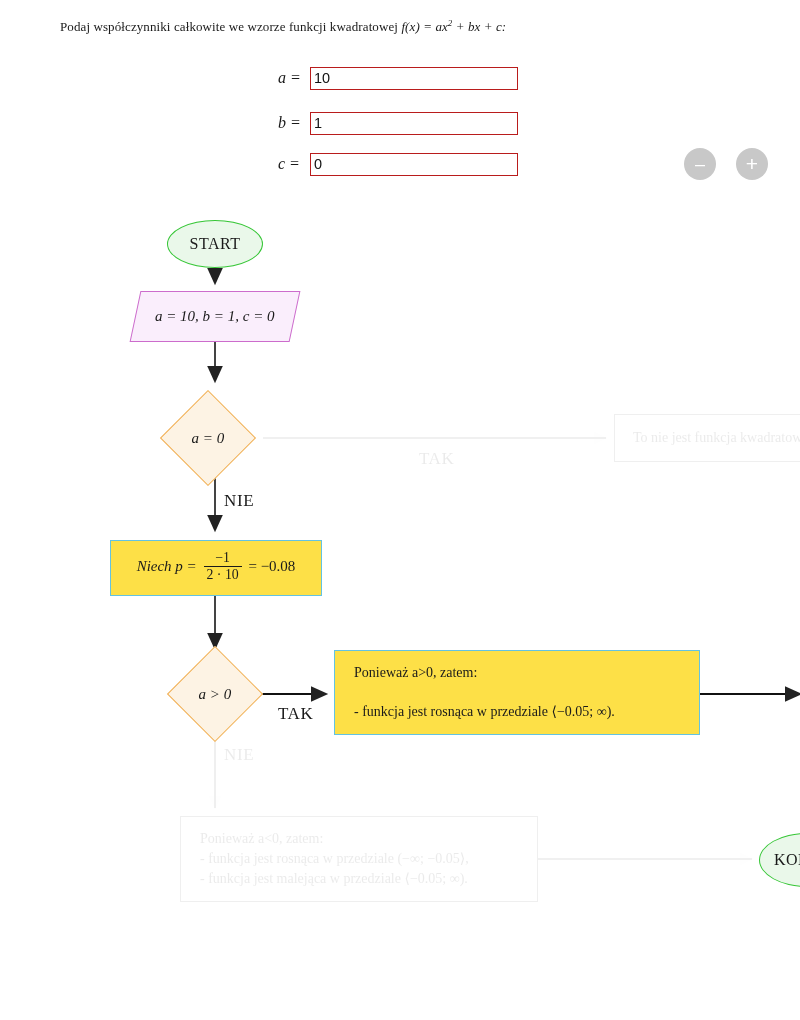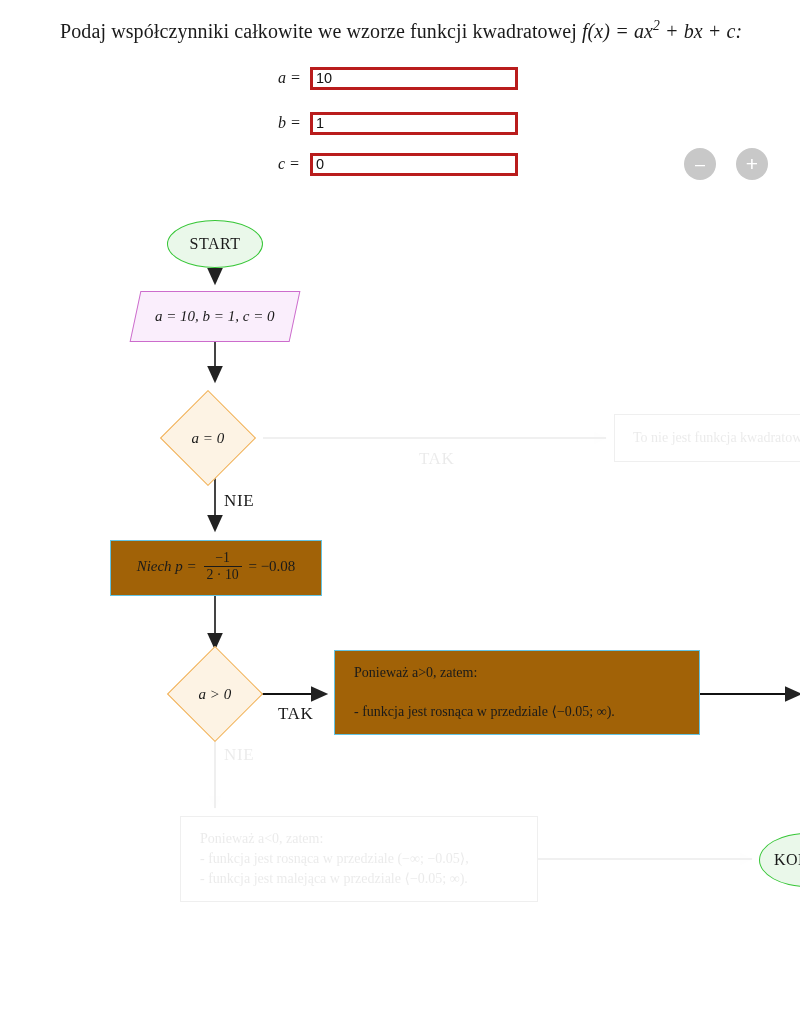--- a/index.html
+++ b/index.html
@@ -15,21 +15,21 @@
     overflow: hidden;
     font-family: "Liberation Serif", "DejaVu Serif", serif;
     color: #1a1a1a;
   }
 
   
   #prompt {
     position: absolute;
     left: 60px;
     top: 18px;
-    font-size: 20px;
+    font-size: 13px;
     letter-spacing: 0.1px;
     white-space: nowrap;
   }
   .mi { font-style: italic; }
   .sup { font-size: 0.68em; vertical-align: super; font-style: italic; }
 
   
   .coef-row {
     position: absolute;
     left: 278px;
@@ -44,21 +44,21 @@
     width: 30px;
     font-size: 16px;
     text-align: left;
     padding-right: 2px;
     white-space: nowrap;
   }
   .coef-input {
     width: 208px;
     height: 23px;
     box-sizing: border-box;
-    border: 3px solid #b91c1c;
+    border: 1px solid #b91c1c;
     border-radius: 0;
     background: #ffffff;
     font-family: "Liberation Sans", sans-serif;
     font-size: 14.5px;
     color: #111;
     padding: 0 3px;
     outline: none;
   }
 
   
@@ -128,21 +128,21 @@
     border: 1.6px solid #f0ad4e;
     transform: rotate(45deg);
     font-size: 15px;
   }
   .diamond .inner { transform: rotate(-45deg); white-space: nowrap; }
   #node-dec1 { left: 174px; top: 404px; width: 68px; height: 68px; }
   #node-dec2 { left: 181px; top: 660px; width: 68px; height: 68px; }
 
   
   .proc {
-    background: #a16207;
+    background: #fde047;
     border: 1.6px solid #63c3e2;
     font-size: 15px;
   }
   #node-p { left: 110px; top: 540px; width: 212px; height: 56px; }
   #node-case-pos {
     left: 334px; top: 650px; width: 366px; height: 85px;
     justify-content: flex-start;
     padding-left: 19px;
     text-align: left;
     line-height: 1.42;

